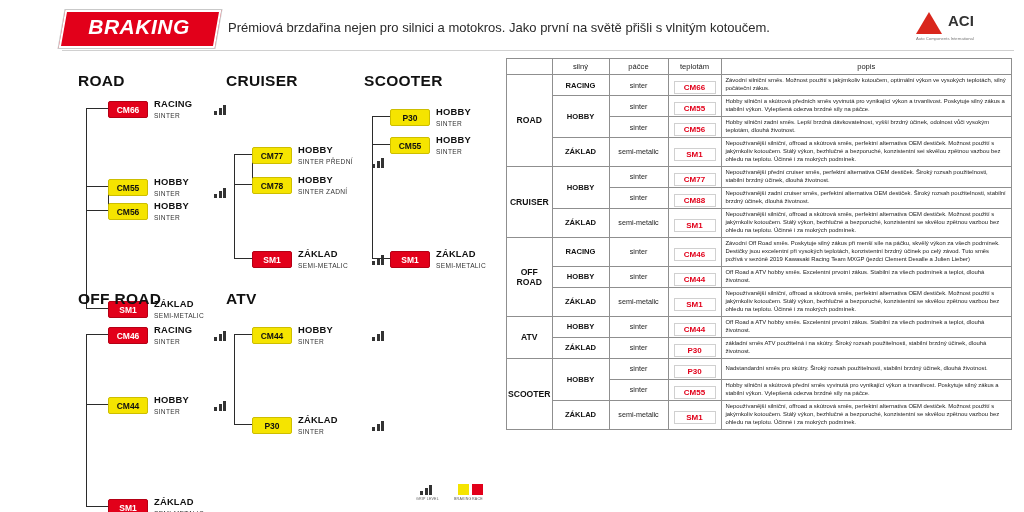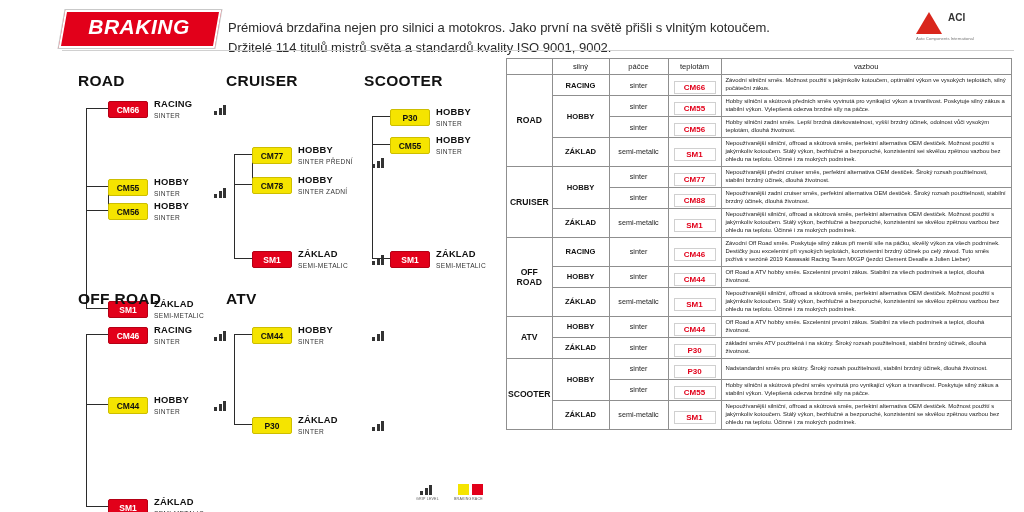--- a/index.html
+++ b/index.html
@@ -36,21 +36,21 @@
   .header-text{
     position:absolute;left:228px;top:18px;width:560px;
     font-size:13px;line-height:1.55;color:#2a2a2a;
   }
   .aci{position:absolute;right:22px;top:8px;width:100px;height:42px;}
   .aci-tri{
     position:absolute;left:14px;top:4px;width:0;height:0;
     border-left:13px solid transparent;border-right:13px solid transparent;
     border-bottom:22px solid #d9261c;
   }
-  .aci-title{position:absolute;left:46px;top:4px;font-size:10px;font-weight:bold;color:#333;}
+  .aci-title{position:absolute;left:46px;top:4px;font-size:15px;font-weight:bold;color:#333;}
   .aci-sub{position:absolute;left:14px;top:28px;font-size:4.2px;color:#777;line-height:1.4;width:86px;}
   .head-rule{position:absolute;left:62px;top:50px;width:952px;height:1px;background:#d0d0d0;}
 
   
   .diagram{position:absolute;left:62px;top:58px;width:440px;height:448px;}
   .sect-title{position:absolute;font-size:15.5px;font-weight:bold;color:#111;letter-spacing:.3px;}
 
   .chip{
     position:absolute;width:38px;height:15px;border-radius:2px;
     display:flex;align-items:center;justify-content:center;
@@ -101,21 +101,20 @@
 <body>
 
 <div class="page">
 
 
   <div class="header">
     <div class="logo-box"></div>
     <div class="logo-text">BRAKING</div>
     <div class="header-text">
       <div>Prémiová brzdařina nejen pro silnici a motokros. Jako první na světě přišli s vlnitým kotoučem.</div>
-      <div>Držitelé 114 titulů mistrů světa a standardů kvality ISO 9001, 9002.</div>
     </div>
     <div class="aci">
       <div class="aci-tri"></div>
       <div class="aci-title">ACI</div>
       <div class="aci-sub">Auto Components
 International</div>
     </div>
     <div class="head-rule"></div>
   </div>
 
@@ -302,21 +301,21 @@
     <div class="cap" style="left:52px;">RACE</div>
   </div>
 
   <table class="tbl">
     <thead>
       <tr>
         <th style="width:40px"></th>
         <th style="width:52px">silný</th>
         <th style="width:54px">páčce</th>
         <th style="width:48px">teplotám</th>
-        <th>vazbou</th>
+        <th>popis</th>
       </tr>
     </thead>
     <tbody>
 
       <tr>
         <td class="c-fam" rowspan="4">ROAD</td>
         <td class="c-grp">RACING</td>
         <td class="c-mix">sinter</td>
         <td class="c-code"><span>CM66</span></td>
         <td class="c-desc">Závodní silniční směs. Možnost použití s jakýmkoliv kotoučem, optimální výkon ve vysokých teplotách, silný počáteční zákus.</td>

